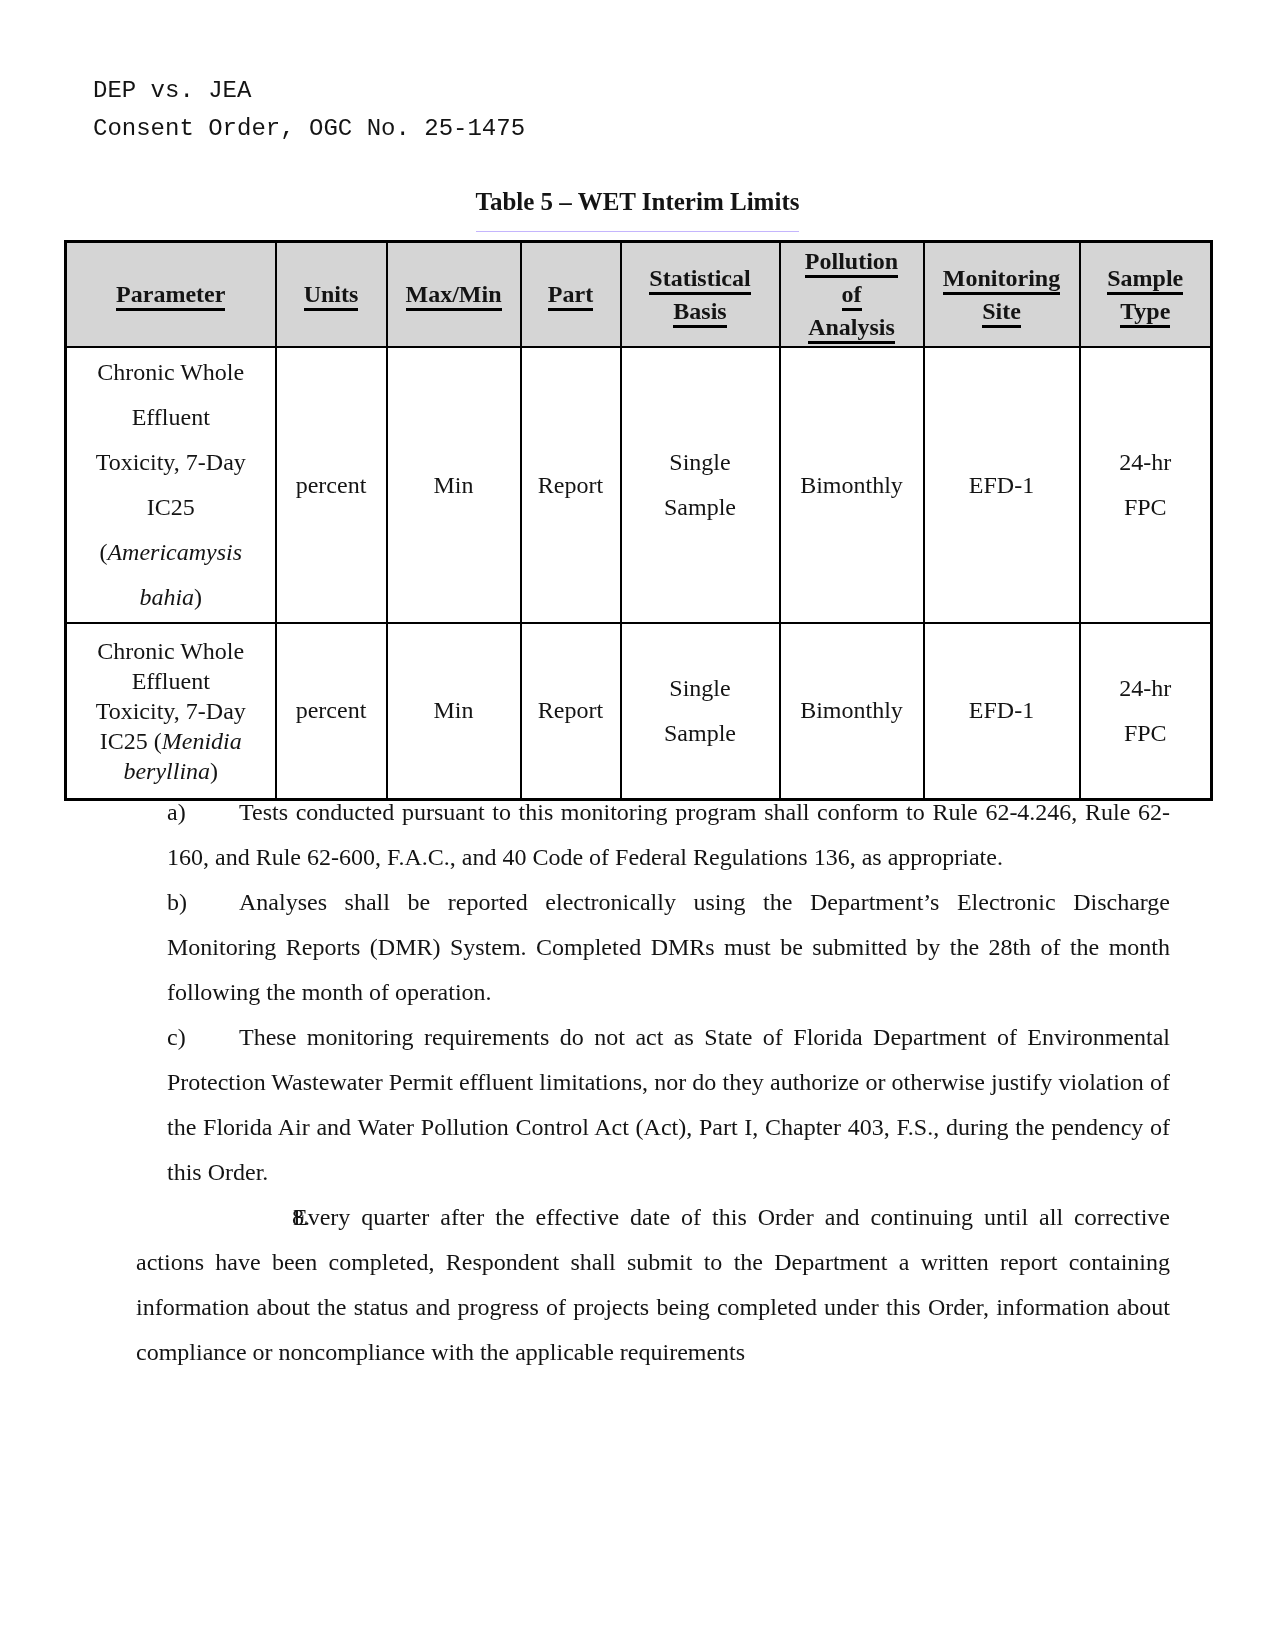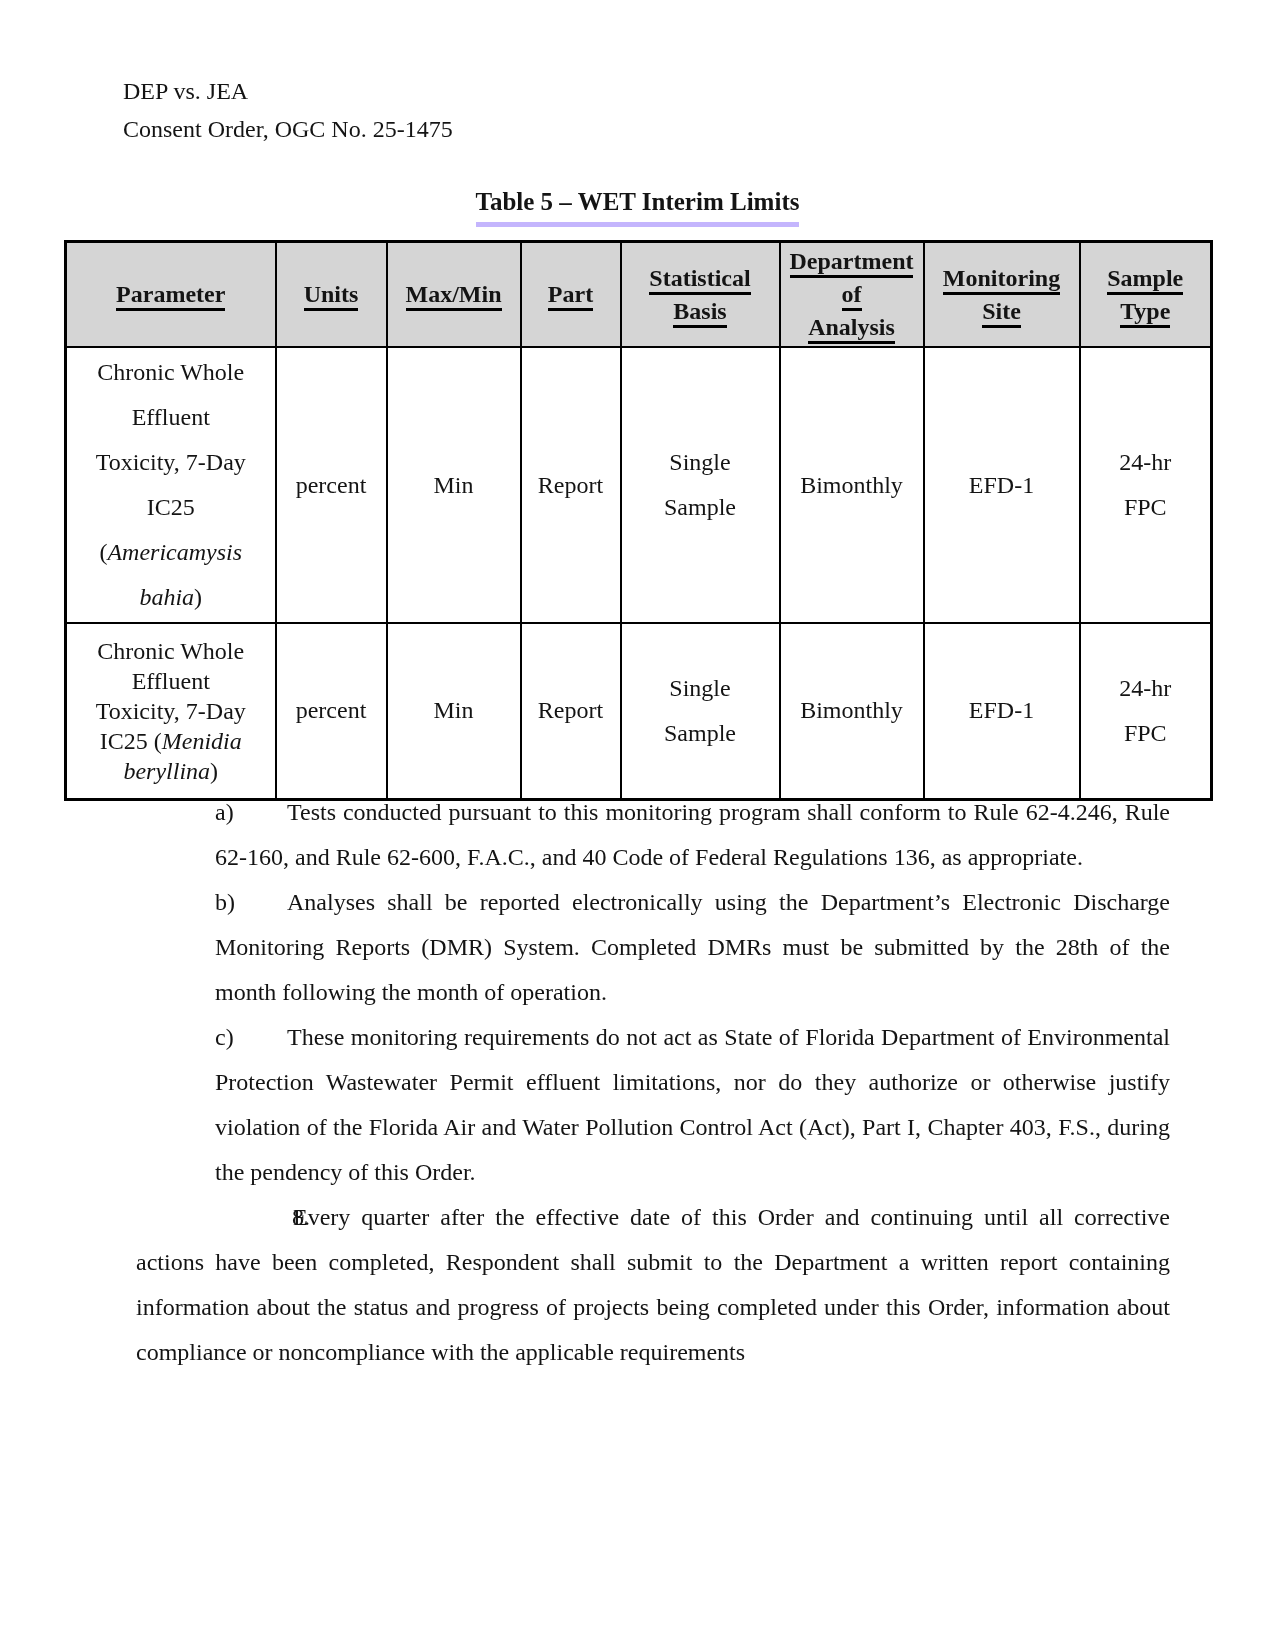--- a/index.html
+++ b/index.html
@@ -6,29 +6,29 @@
   .page {
     position:relative;
     width:1275px; height:1650px;
     margin:0 auto;
     background:#ffffff;
     font-family:"Liberation Serif","DejaVu Serif",serif;
     color:#141414;
   }
   
   .doc-header {
-    position:absolute; top:72px; left:123px;
-    font-size:24px; line-height:38px; white-space:nowrap;
+    position:absolute; top:72px; left:93px;
+    font-size:24px; line-height:38px; white-space:nowrap;font-family:Liberation Mono, monospace;
   }
   
   .table-title {
     position:absolute; top:188px; left:0; width:1275px;
     text-align:center; font-size:25px; font-weight:bold;
   }
-  .table-title span { border-bottom:5px solid #c4b5fd; padding-bottom:7px; }
+  .table-title span { border-bottom:1px solid #c4b5fd; padding-bottom:16px; }
 
   
   table.wet {
     position:absolute; top:240px; left:64px;
     width:1146px;
     border-collapse:collapse; table-layout:fixed;
     font-size:24px;
   }
   table.wet { border:3px solid #000; }
   table.wet th, table.wet td {
@@ -50,21 +50,21 @@
   .pline-tight { line-height:30px; }  
   .twoline div { line-height:45px; }  
   i { }
 
   
   .body-text {
     position:absolute; top:790px; left:107px; width:1063px;
     font-size:24px; line-height:45px;
     text-align:justify;
   }
-  .sub-para { margin-left:108px; }
+  .sub-para { margin-left:60px; }
   .sub-para .label { display:inline-block; width:72px; }
   .num-para { text-indent:78px;margin-left:29px; }
   .num-para .label { display:inline-block; width:25px; }
   .num-para .tab { display:inline-block; width:54px; }
 </style>
 </head>
 <body>
 
 <div class="page">
 
@@ -100,21 +100,21 @@
           <div class="hline"><span class="hl">Max/Min</span></div>
         </th>
         <th>
           <div class="hline"><span class="hl">Part</span></div>
         </th>
         <th>
           <div class="hline"><span class="hl">Statistical</span></div>
           <div class="hline"><span class="hl">Basis</span></div>
         </th>
         <th>
-          <div class="hline"><span class="hl">Department</span></div>
+          <div class="hline"><span class="hl">Pollution</span></div>
           <div class="hline"><span class="hl">of</span></div>
           <div class="hline"><span class="hl">Analysis</span></div>
         </th>
         <th>
           <div class="hline"><span class="hl">Monitoring</span></div>
           <div class="hline"><span class="hl">Site</span></div>
         </th>
         <th>
           <div class="hline"><span class="hl">Sample</span></div>
           <div class="hline"><span class="hl">Type</span></div>

